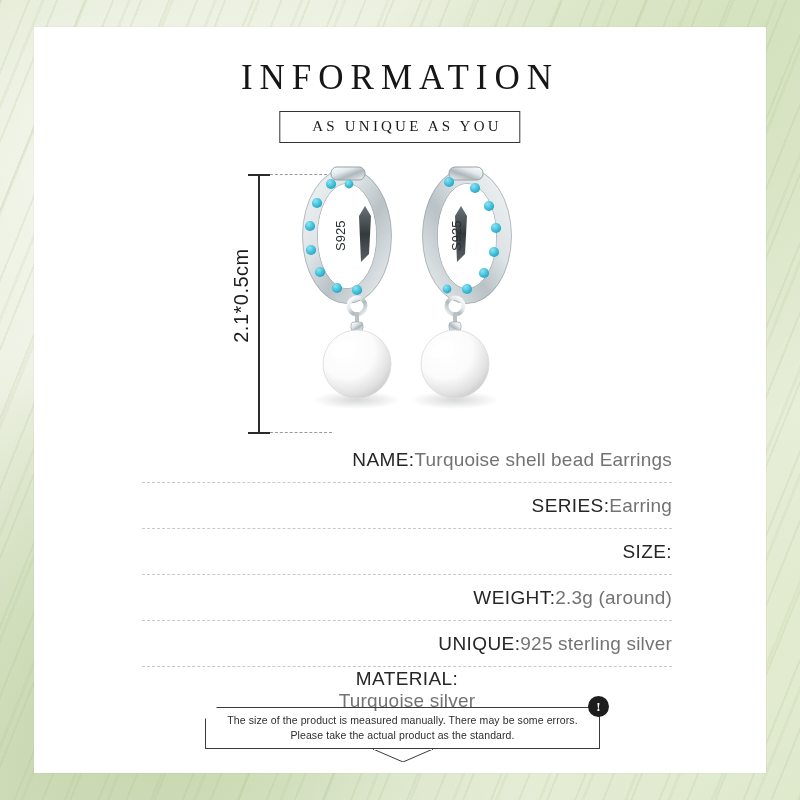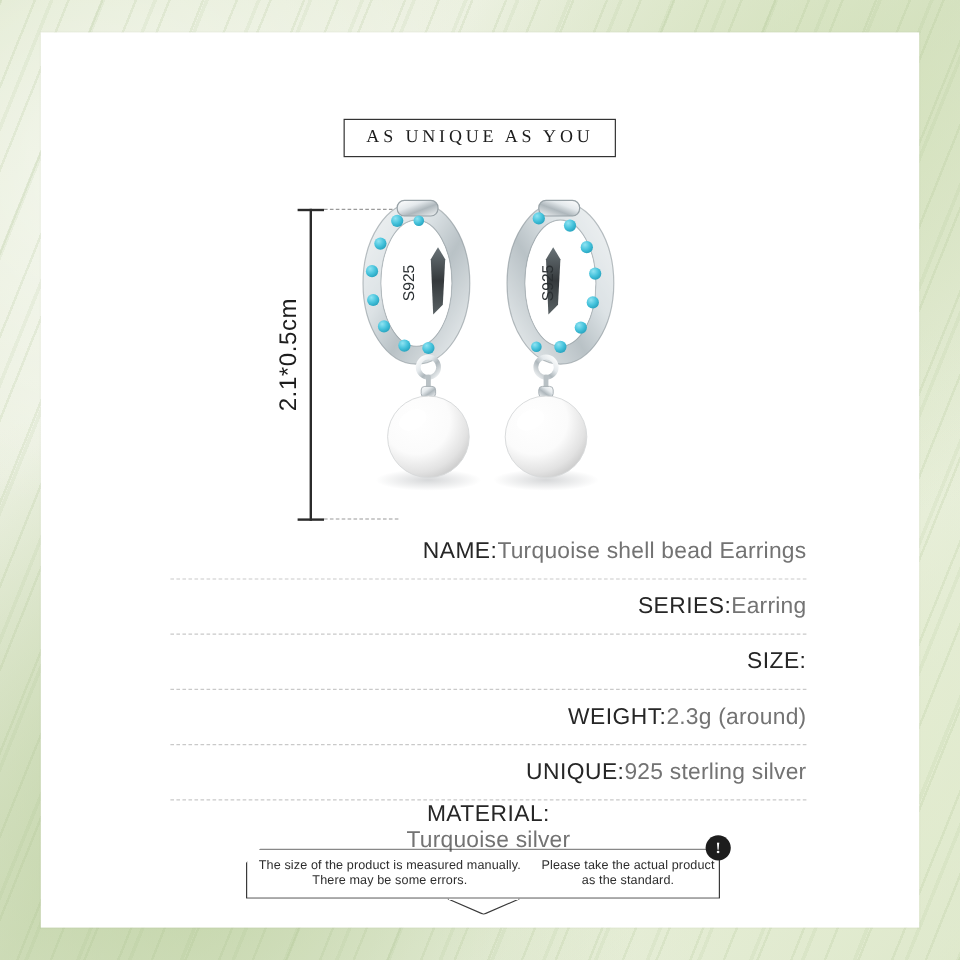--- a/index.html
+++ b/index.html
@@ -50,25 +50,25 @@
     right: 0;
     text-align: center;
     font-family: "Liberation Serif", serif;
     font-size: 35px;
     letter-spacing: 7px;
     color: #161616;
     font-weight: 400;
   }
   .subtitle-box {
     position: absolute;
-    top: 72px;
+    top: 84px;
     left: 50%;
     transform: translateX(-50%);
     border: 1.5px solid #333;
-    padding: 6px 18px 7px 18px;
+    padding: 6px 18px 7px 32px;
   }
   .subtitle {
     font-family: "Liberation Serif", serif;
     font-size: 15px;
     letter-spacing: 3.2px;
     color: #1c1c1c;
     white-space: nowrap;
   }
 
   
@@ -175,21 +175,21 @@
   .note-box {
     position: absolute;
     inset: 0;
     border: 1px solid #3a3a3a;
     clip-path: polygon(12px 0, 100% 0, 100% 100%, 0 100%, 0 12px);
   }
   .note-inner {
     position: absolute;
     inset: 0;
     display: flex;
-    flex-direction: row;
+    flex-direction: column;
     align-items: center;
     justify-content: center;
     gap: 2px;
   }
   .note-line {
     font-size: 10.5px;
     color: #2d2d2d;
     line-height: 13px;
     text-align: center;
     letter-spacing: 0.1px;
@@ -220,20 +220,21 @@
   }
 </style>
 </head>
 <body>
 
 <div class="page">
   <div class="texture"></div>
 
   <div class="card">
 
+    <div class="title">INFORMATION</div>
 
     <div class="subtitle-box">
       <div class="subtitle">AS UNIQUE AS YOU</div>
     </div>
 
     <div class="product-area">
 
       <div class="dim">
         <div class="vline"></div>
         <div class="cap top"></div>

